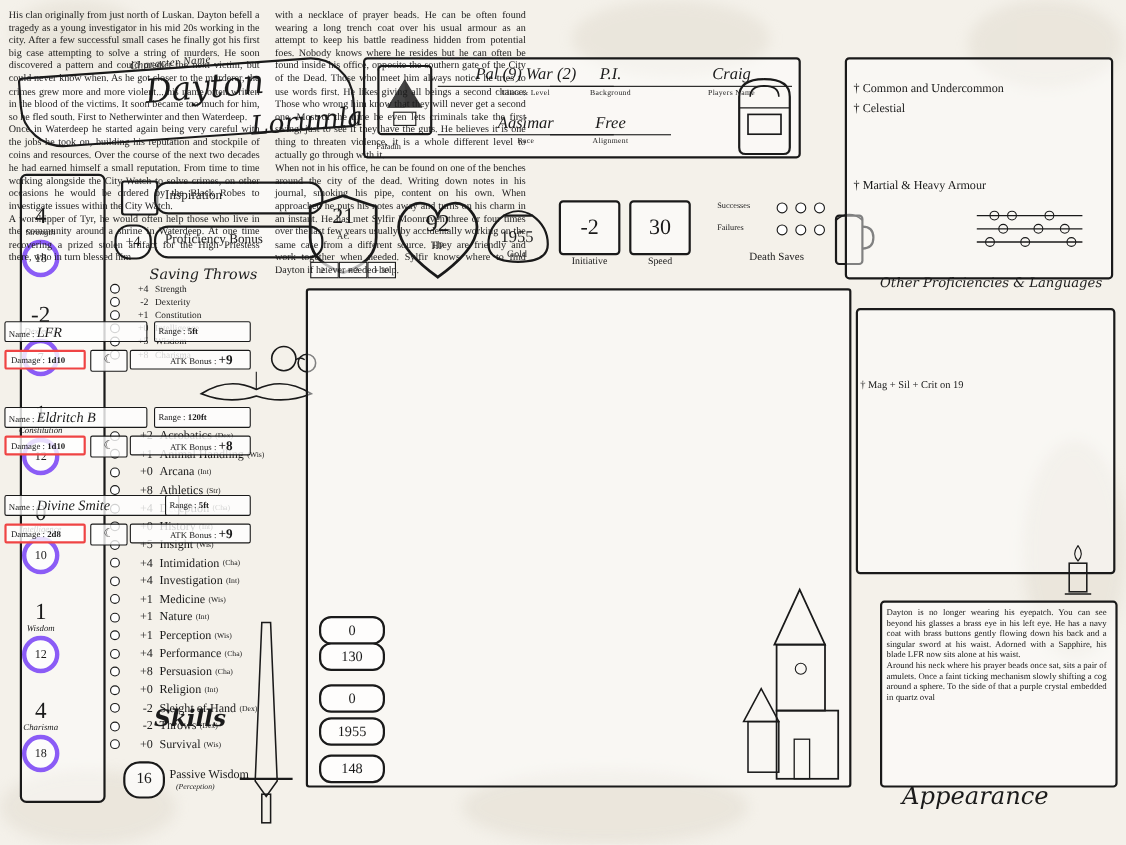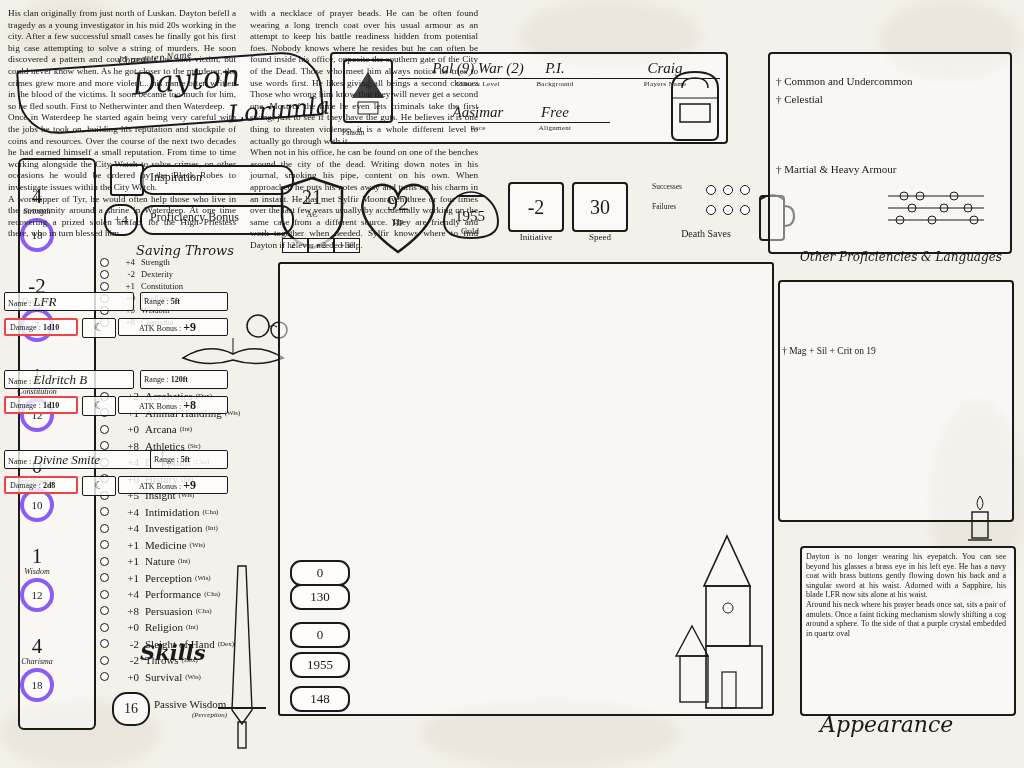--- a/index.html
+++ b/index.html
@@ -68,21 +68,21 @@
   .skrow{height:16.5px;font-size:9.5px;display:flex;align-items:center;}
   .skrow .dot{margin-right:8px;}
   .skrow .sval{width:22px;font-size:11px;}
   .skrow .sname{font-size:11px;}
   .skrow .sab{font-size:7px;margin-left:3px;}
   #skillsLbl{position:absolute;left:140px;top:640px;font-size:21px;font-style:italic;font-weight:bold;}
 
   
   #passiveBox{position:absolute;left:112px;top:692px;width:34px;height:30px;border:2px solid #1a1a1a;border-radius:15px;text-align:center;line-height:30px;font-size:14px;background:rgba(255,255,255,.7);}
   #passiveLbl{position:absolute;left:154px;top:698px;font-size:11px;}
-  #passiveSub{position:absolute;left:160px;top:711px;font-size:7px;font-style:italic;margin-left:32px;}
+  #passiveSub{position:absolute;left:160px;top:711px;font-size:7px;font-style:italic;}
 
   
   #shield{position:absolute;left:280px;top:176px;width:64px;height:74px;}
   #acVal{position:absolute;left:280px;top:186px;width:64px;text-align:center;font-size:20px;}
   #acLbl{position:absolute;left:280px;top:210px;width:64px;text-align:center;font-size:8px;}
   .acSub{position:absolute;width:24px;height:13px;border:1px solid #1a1a1a;font-size:7.5px;text-align:center;line-height:13px;background:rgba(255,255,255,.7);}
 
   #heart{position:absolute;left:352px;top:170px;width:92px;height:86px;}
   #hpVal{position:absolute;left:352px;top:190px;width:92px;text-align:center;font-size:22px;}
   #hpLbl{position:absolute;left:352px;top:218px;width:92px;text-align:center;font-size:9px;}
@@ -118,21 +118,21 @@
   .lang{font-size:11px;line-height:18px;}
   #otherProfLbl{position:absolute;left:800px;top:250px;font-size:12px;font-style:italic;}
 
   
   #attacks{position:absolute;left:778px;top:280px;width:232px;height:238px;border:2px solid #1a1a1a;border-radius:4px;background:rgba(255,255,255,.45);}
   .atkName{position:absolute;left:4px;width:130px;height:19px;border:1px solid #1a1a1a;border-radius:2px;background:rgba(255,255,255,.8);font-size:8px;padding:1px 3px;box-sizing:border-box;}
   .atkNameVal{font-size:13px;font-style:italic;}
   .atkRange{position:absolute;left:140px;width:88px;height:19px;border:1px solid #1a1a1a;border-radius:2px;background:rgba(255,255,255,.8);font-size:8px;line-height:17px;padding-left:3px;box-sizing:border-box;}
   .atkDmg{position:absolute;left:4px;width:74px;height:18px;border:2px solid #ef4444;border-radius:2px;background:rgba(255,255,255,.8);font-size:8px;line-height:16px;padding-left:4px;box-sizing:border-box;}
   .atkMoon{position:absolute;left:82px;width:32px;height:18px;border:1px solid #1a1a1a;border-radius:2px;background:rgba(255,255,255,.8);text-align:center;line-height:16px;font-size:11px;}
-  .atkBonus{position:absolute;left:118px;width:110px;height:18px;border:1px solid #1a1a1a;border-radius:2px;background:rgba(255,255,255,.8);font-size:8px;line-height:16px;padding-left:20px;box-sizing:border-box;}
+  .atkBonus{position:absolute;left:118px;width:110px;height:18px;border:1px solid #1a1a1a;border-radius:2px;background:rgba(255,255,255,.8);font-size:8px;line-height:16px;padding-left:20px;box-sizing:border-box;text-align:center;}
   .atkBonus b{font-size:12px;}
   #critNote{position:absolute;left:782px;top:346px;width:220px;font-size:9.5px;}
 
   
   #appearance{position:absolute;left:800px;top:546px;width:212px;height:166px;border:2px solid #1a1a1a;border-radius:4px;background:rgba(255,255,255,.5);}
   #appText{position:absolute;left:806px;top:552px;width:200px;font-size:8px;line-height:9.6px;text-align:justify;}
   #appLbl{position:absolute;left:820px;top:712px;font-size:22px;font-style:italic;}
 
   
   .decor{position:absolute;pointer-events:none;}

